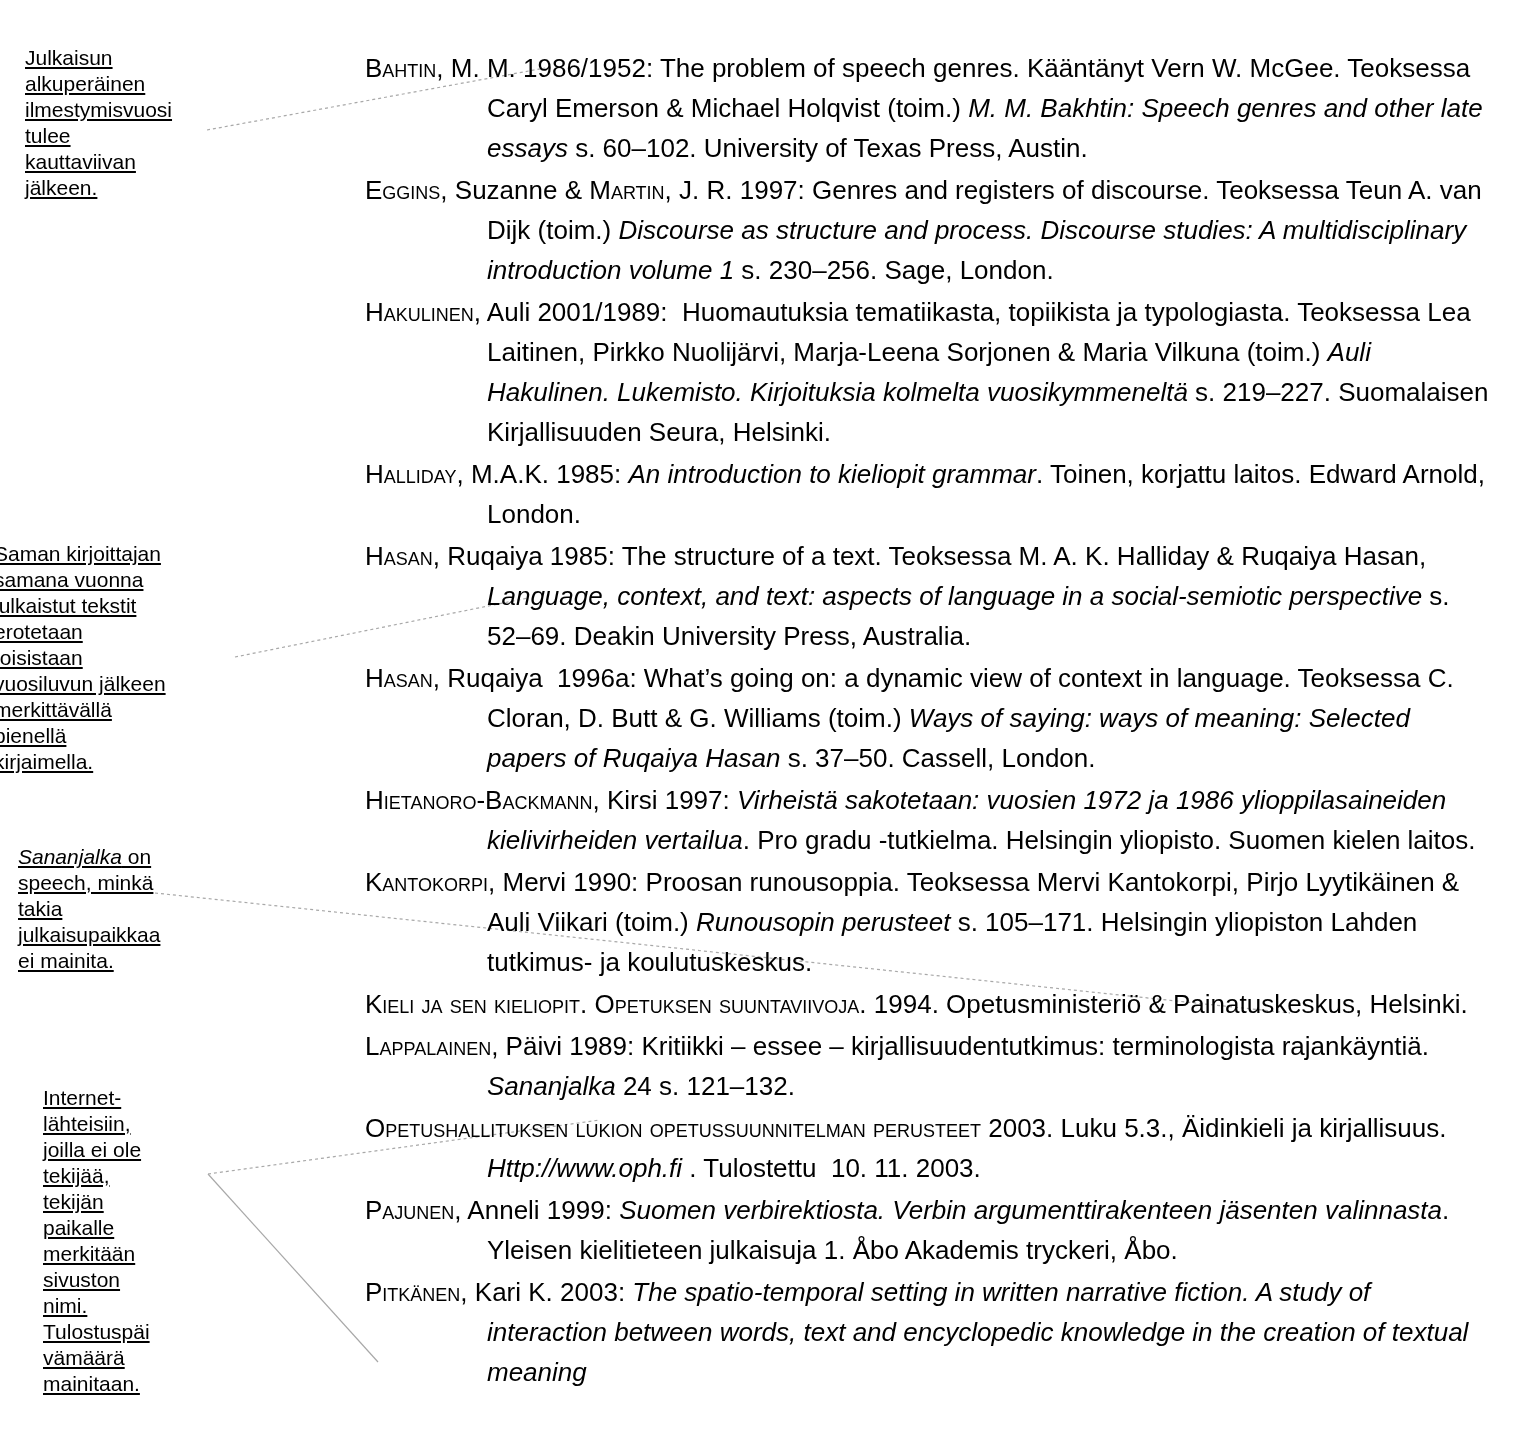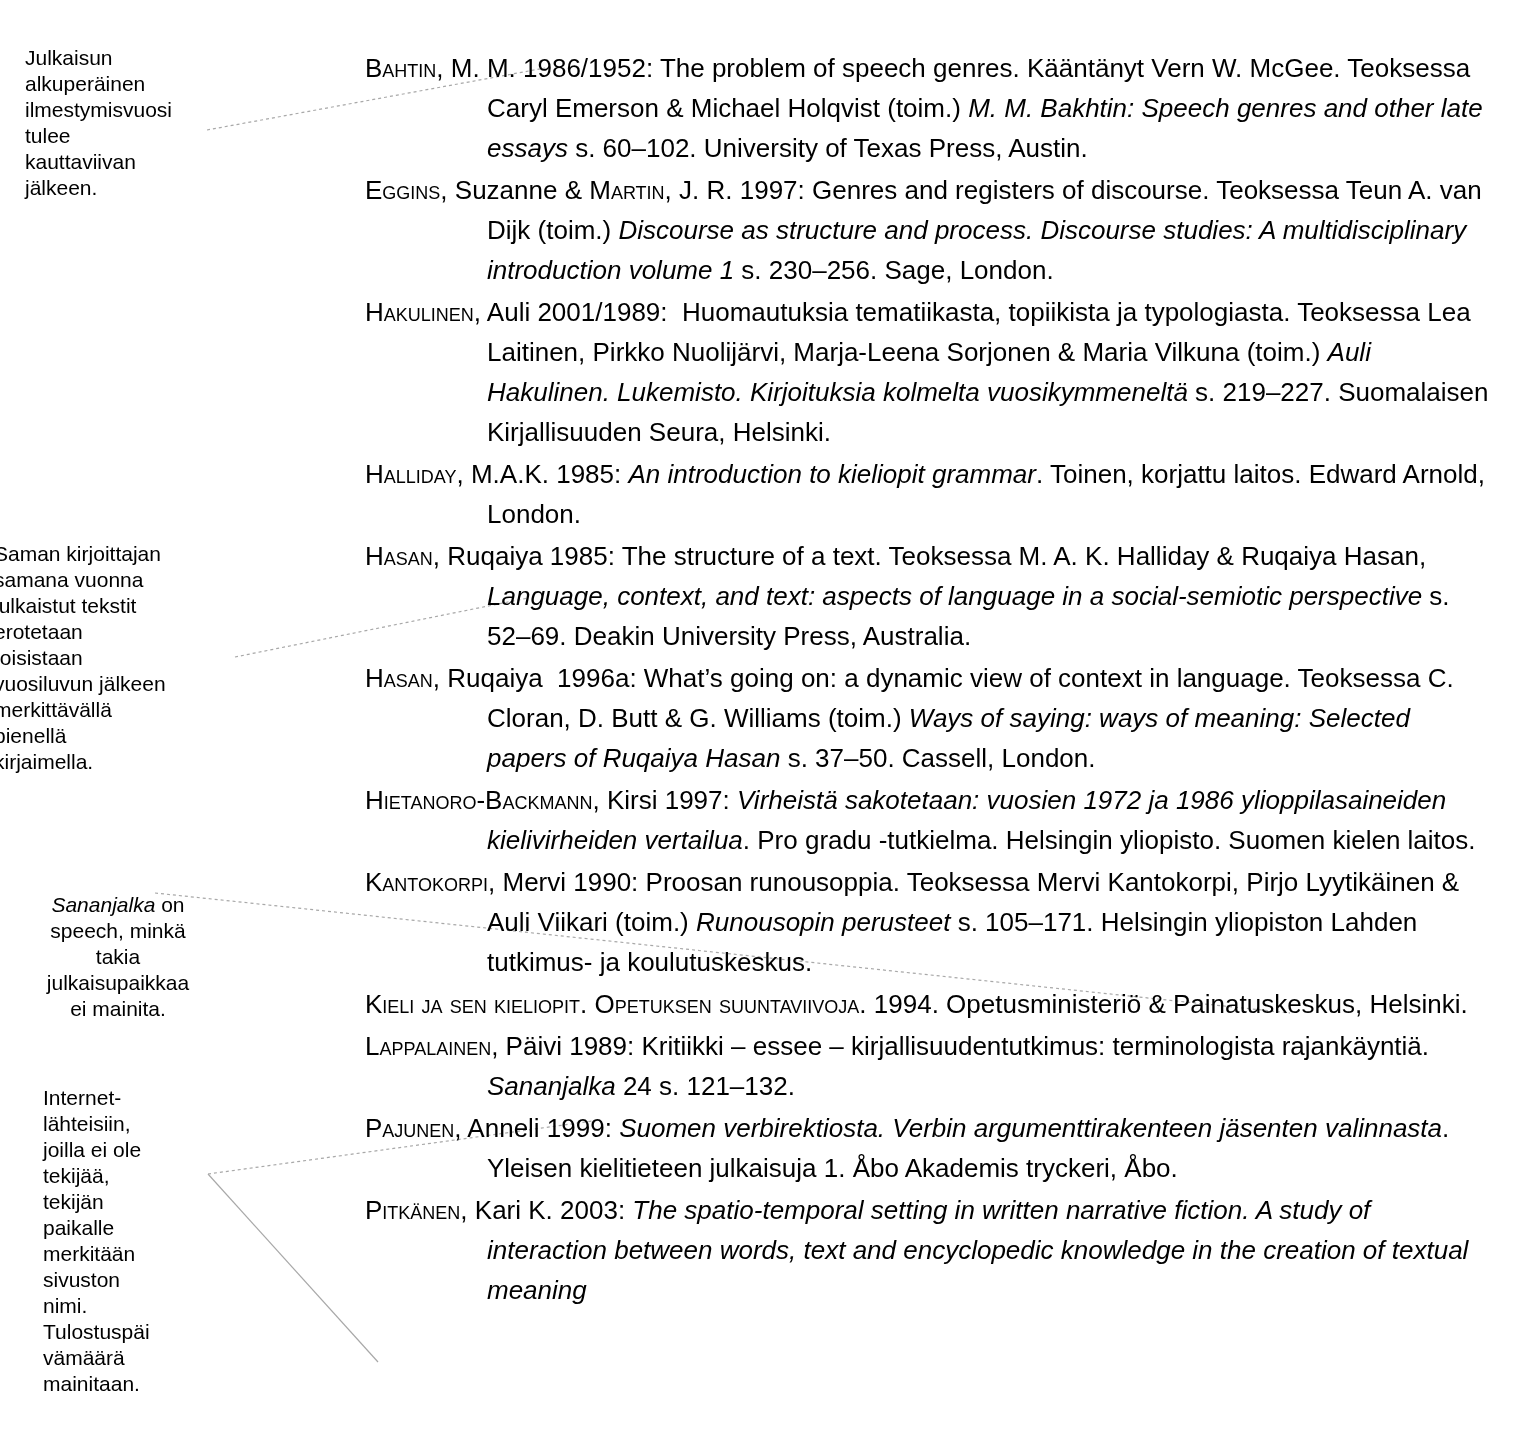--- a/index.html
+++ b/index.html
@@ -20,21 +20,21 @@
   .entry{
     margin:2px;
     padding-left:122px;     
     text-indent:-122px;
   }
   
   .note{
     position:absolute;
     font-size:21px;line-height:26px;
   }
-  .note-line{white-space:nowrap;}
+  .note-line{white-space:nowrap;text-decoration:underline;}
 </style>
 </head>
 <body>
 
 <svg id="leader-svg" viewBox="0 0 1520 1436" xmlns="http://www.w3.org/2000/svg">
     <line x1="207" y1="130" x2="545" y2="68" stroke="#a8a8a8" stroke-width="1.2" stroke-dasharray="3 3"></line>
     <line x1="235" y1="657" x2="528" y2="598" stroke="#a8a8a8" stroke-width="1.2" stroke-dasharray="3 3"></line>
     <line x1="155" y1="893" x2="1290" y2="1013" stroke="#a8a8a8" stroke-width="1.2" stroke-dasharray="3 3"></line>
     <line x1="208" y1="1174" x2="600" y2="1120" stroke="#a8a8a8" stroke-width="1.2" stroke-dasharray="3 3"></line>
     <line x1="208" y1="1174" x2="378" y2="1362" stroke="#a8a8a8" stroke-width="1.2"></line>
@@ -53,21 +53,21 @@
       <div class="note-line"><span class="">Saman kirjoittajan</span></div>
       <div class="note-line"><span class="">samana vuonna</span></div>
       <div class="note-line"><span class="">julkaistut tekstit</span></div>
       <div class="note-line"><span class="">erotetaan</span></div>
       <div class="note-line"><span class="">toisistaan</span></div>
       <div class="note-line"><span class="">vuosiluvun jälkeen</span></div>
       <div class="note-line"><span class="">merkittävällä</span></div>
       <div class="note-line"><span class="">pienellä</span></div>
       <div class="note-line"><span class="">kirjaimella.</span></div>
     </div>
-    <div class="note" style="left: 18px; top: 892px; width: 200px; text-align: center;">
+    <div class="note" style="left: 18px; top: 844px; width: 200px;">
       <div class="note-line"><span class="it">Sananjalka</span><span class=""> on</span></div>
       <div class="note-line"><span class="">speech, minkä</span></div>
       <div class="note-line"><span class="">takia</span></div>
       <div class="note-line"><span class="">julkaisupaikkaa</span></div>
       <div class="note-line"><span class="">ei mainita.</span></div>
     </div>
     <div class="note" style="left: 43px; top: 1085px; width: 185px;">
       <div class="note-line"><span class="">Internet-</span></div>
       <div class="note-line"><span class="">lähteisiin,</span></div>
       <div class="note-line"><span class="">joilla ei ole</span></div>
@@ -87,15 +87,16 @@
     <p class="entry"><span class="sc">Bahtin</span><span class="">, M. M. 1986/1952: The problem of speech genres. Kääntänyt Vern W. McGee. Teoksessa Caryl Emerson &amp; Michael Holqvist (toim.) </span><span class="it">M. M. Bakhtin: Speech genres and other late essays</span><span class=""> s. 60–102. University of Texas Press, Austin.</span></p>
     <p class="entry"><span class="sc">Eggins</span><span class="">, Suzanne &amp; </span><span class="sc">Martin</span><span class="">, J. R. 1997: Genres and registers of discourse. Teoksessa Teun A. van Dijk (toim.) </span><span class="it">Discourse as structure and process. Discourse studies: A multidisciplinary introduction volume 1</span><span class=""> s. 230–256. Sage, London.</span></p>
     <p class="entry"><span class="sc">Hakulinen</span><span class="">, Auli 2001/1989:&nbsp; Huomautuksia tematiikasta, topiikista ja typologiasta. Teoksessa Lea Laitinen, Pirkko Nuolijärvi, Marja-Leena Sorjonen &amp; Maria Vilkuna (toim.) </span><span class="it">Auli Hakulinen. Lukemisto. Kirjoituksia kolmelta vuosikymmeneltä</span><span class=""> s. 219–227. Suomalaisen Kirjallisuuden Seura, Helsinki.</span></p>
     <p class="entry"><span class="sc">Halliday</span><span class="">, M.A.K. 1985: </span><span class="it">An introduction to kieliopit grammar</span><span class="">. Toinen, korjattu laitos. Edward Arnold, London.</span></p>
     <p class="entry"><span class="sc">Hasan</span><span class="">, Ruqaiya 1985: The structure of a text. Teoksessa M. A. K. Halliday &amp; Ruqaiya Hasan, </span><span class="it">Language, context, and text: aspects of language in a social-semiotic perspective</span><span class=""> s. 52–69. Deakin University Press, Australia.</span></p>
     <p class="entry"><span class="sc">Hasan</span><span class="">, Ruqaiya &nbsp;1996a: What’s going on: a dynamic view of context in language. Teoksessa C. Cloran, D. Butt &amp; G. Williams (toim.) </span><span class="it">Ways of saying: ways of meaning: Selected papers of Ruqaiya Hasan</span><span class=""> s. 37–50. Cassell, London.</span></p>
     <p class="entry"><span class="sc">Hietanoro-Backmann</span><span class="">, Kirsi 1997: </span><span class="it">Virheistä sakotetaan: vuosien 1972 ja 1986 ylioppilasaineiden kielivirheiden vertailua</span><span class="">. Pro gradu -tutkielma. Helsingin yliopisto. Suomen kielen laitos.</span></p>
     <p class="entry"><span class="sc">Kantokorpi</span><span class="">, Mervi 1990: Proosan runousoppia. Teoksessa Mervi Kantokorpi, Pirjo Lyytikäinen &amp; Auli Viikari (toim.) </span><span class="it">Runousopin perusteet</span><span class=""> s. 105–171. Helsingin yliopiston Lahden tutkimus- ja koulutuskeskus.</span></p>
     <p class="entry"><span class="sc">Kieli ja sen kieliopit. Opetuksen suuntaviivoja.</span><span class=""> 1994. Opetusministeriö &amp; Painatuskeskus, Helsinki.</span></p>
     <p class="entry"><span class="sc">Lappalainen</span><span class="">, Päivi 1989: Kritiikki – essee – kirjallisuudentutkimus: terminologista rajankäyntiä. </span><span class="it">Sananjalka</span><span class=""> 24 s. 121–132.</span></p>
+    <p class="entry"><span class="sc">Opetushallituksen lukion opetussuunnitelman perusteet</span><span class=""> 2003. Luku 5.3., Äidinkieli ja kirjallisuus. </span><span class="it">Http://www.oph.fi</span><span class=""> . Tulostettu&nbsp; 10. 11. 2003.</span></p>
     <p class="entry"><span class="sc">Pajunen</span><span class="">, Anneli 1999: </span><span class="it">Suomen verbirektiosta. Verbin argumenttirakenteen jäsenten valinnasta</span><span class="">. Yleisen kielitieteen julkaisuja 1. Åbo Akademis tryckeri, Åbo.</span></p>
     <p class="entry"><span class="sc">Pitkänen</span><span class="">, Kari K. 2003: </span><span class="it">The spatio-temporal setting in written narrative fiction. A study of interaction between words, text and encyclopedic knowledge in the creation of textual meaning</span></p>
   </main>
 
 </body></html>

